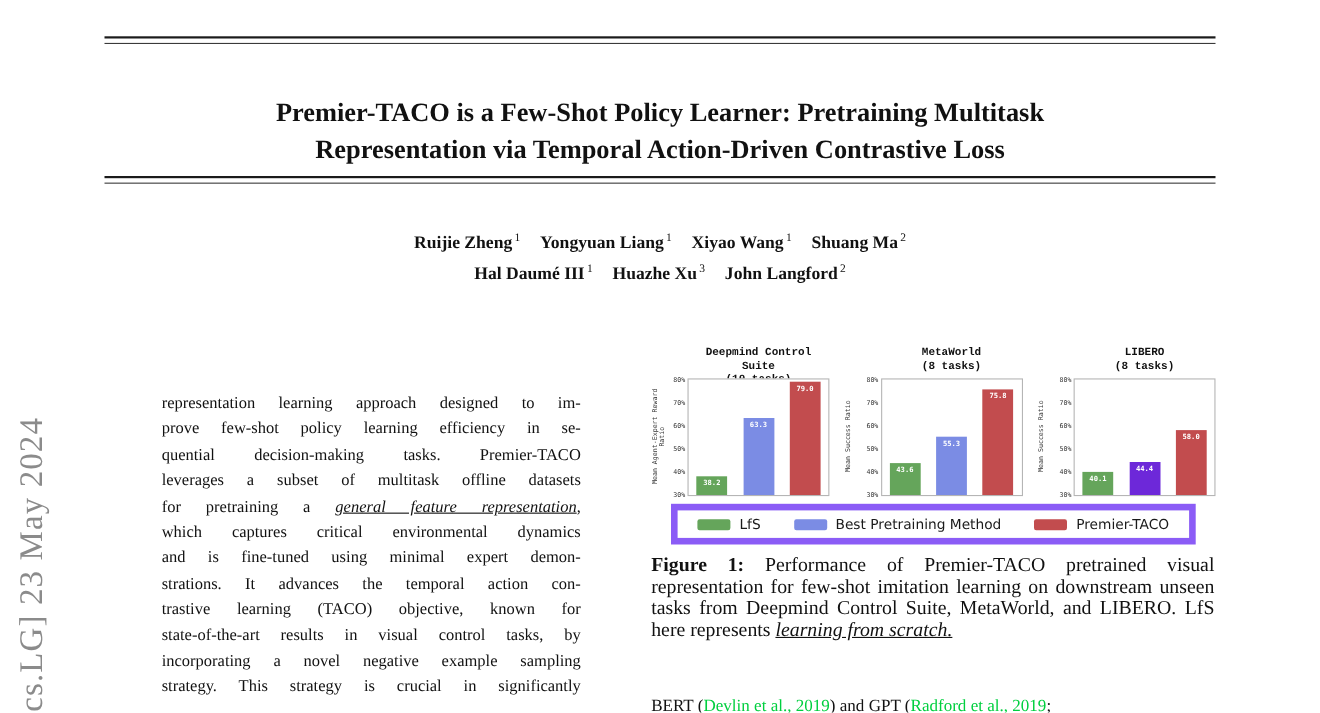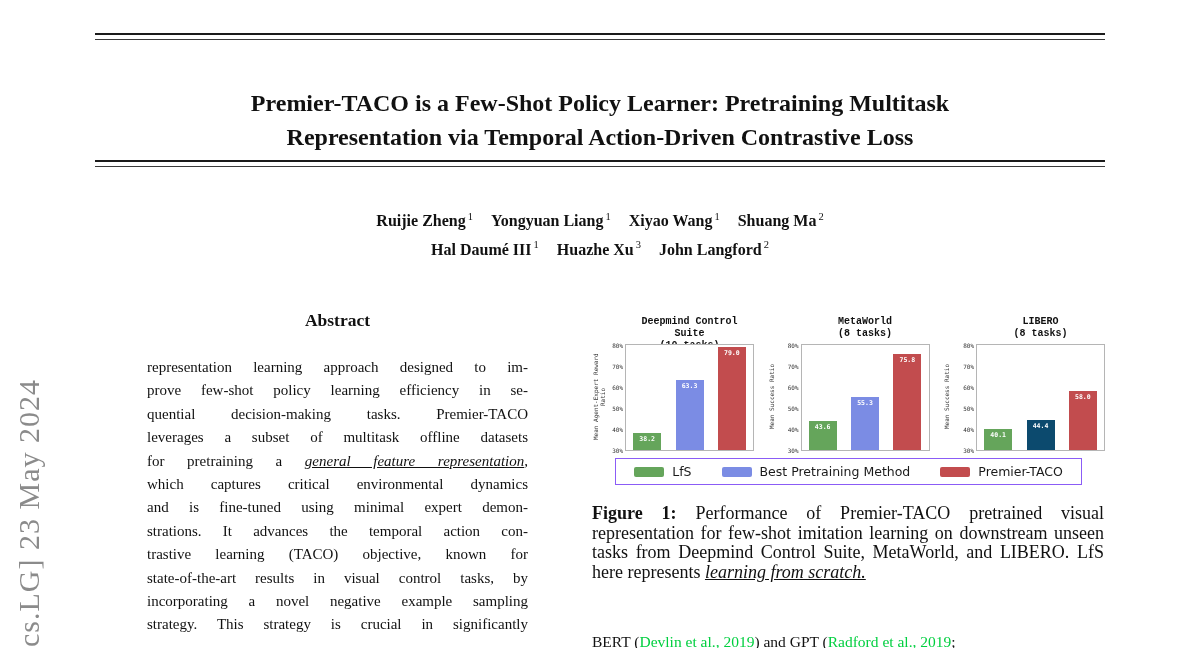--- a/index.html
+++ b/index.html
@@ -47,21 +47,21 @@
   .plot{position:relative;width:127px;height:105px;margin-left:23px;
     border:1px solid #b5b5b5;background:#fff;}
   .tick{position:absolute;right:calc(100% + 3px);
     font-family:"DejaVu Sans Mono",monospace;font-size:6px;color:#333;white-space:nowrap;}
   .bar{position:absolute;bottom:0;width:28px;}
   .bar-label{position:absolute;top:2px;left:0;width:100%;text-align:center;
     color:#fff;font-family:"DejaVu Sans Mono",monospace;font-weight:bold;font-size:6.5px;}
 
   
   .legend{margin-top:7px;display:flex;justify-content:center;}
-  .legend-box{display:flex;align-items:flex-start;gap:30px;border:1px solid #8b5cf6;
+  .legend-box{display:flex;align-items:flex-start;gap:30px;border:6px solid #8b5cf6;
     padding:5px 18px;background:#fff;}
   .legend-item{display:flex;align-items:center;gap:8px;}
   .swatch{width:30px;height:10px;border-radius:2px;display:inline-block;}
   .legend-label{font-family:"DejaVu Sans",sans-serif;font-size:12.5px;color:#1a1a1a;}
 
   
   .caption{position:absolute;left:592px;top:504px;width:512px;margin:0;
     font-size:18px;line-height:19.7px;text-align:justify;}
 
   
@@ -81,21 +81,20 @@
   <h1 class="title"><span>Premier-TACO is a Few-Shot Policy Learner: Pretraining Multitask</span><br>
     <span>Representation via Temporal Action-Driven Contrastive Loss</span></h1>
 
   <div class="rule rule-bottom"></div>
 
   <div class="authors" id="authors">
       <div class="author-row"><span class="author">Ruijie Zheng<sup>1</sup></span><span class="author">Yongyuan Liang<sup>1</sup></span><span class="author">Xiyao Wang<sup>1</sup></span><span class="author">Shuang Ma<sup>2</sup></span></div>
       <div class="author-row"><span class="author">Hal Daumé III<sup>1</sup></span><span class="author">Huazhe Xu<sup>3</sup></span><span class="author">John Langford<sup>2</sup></span></div>
     </div>
 
-  <h2 class="abstract-heading">Abstract</h2>
   <div class="abstract-body" id="abstract-body">
       <div class="abs-line"><span>representation learning approach designed to im-</span></div>
       <div class="abs-line"><span>prove few-shot policy learning efficiency in se-</span></div>
       <div class="abs-line"><span>quential decision-making tasks. Premier-TACO</span></div>
       <div class="abs-line"><span>leverages a subset of multitask offline datasets</span></div>
       <div class="abs-line"><span>for pretraining a </span><span class="i ">general feature representation</span><span>,</span></div>
       <div class="abs-line"><span>which captures critical environmental dynamics</span></div>
       <div class="abs-line"><span>and is fine-tuned using minimal expert demon-</span></div>
       <div class="abs-line"><span>strations.  It advances the temporal action con-</span></div>
       <div class="abs-line"><span>trastive learning (TACO) objective, known for</span></div>
@@ -168,21 +167,21 @@
             <div class="plot">
               <div class="tick" style="bottom: -4px;">30%</div>
               <div class="tick" style="bottom: 17px;">40%</div>
               <div class="tick" style="bottom: 38px;">50%</div>
               <div class="tick" style="bottom: 59px;">60%</div>
               <div class="tick" style="bottom: 80px;">70%</div>
               <div class="tick" style="bottom: 101px;">80%</div>
               <div class="bar" style="height: 21.21px; width: 28px; left: 7.16667px; background: rgb(101, 165, 91);">
                 <div class="bar-label">40.1</div>
               </div>
-              <div class="bar" style="height: 30.24px; width: 28px; left: 49.5px; background: #0c4a6e;">
+              <div class="bar" style="height: 30.24px; width: 28px; left: 49.5px; background: #6d28d9;">
                 <div class="bar-label">44.4</div>
               </div>
               <div class="bar" style="height: 58.8px; width: 28px; left: 91.8333px; background: rgb(194, 76, 78);">
                 <div class="bar-label">58.0</div>
               </div>
             </div>
           </div>
         </div>
       </div>
     <div class="legend">

